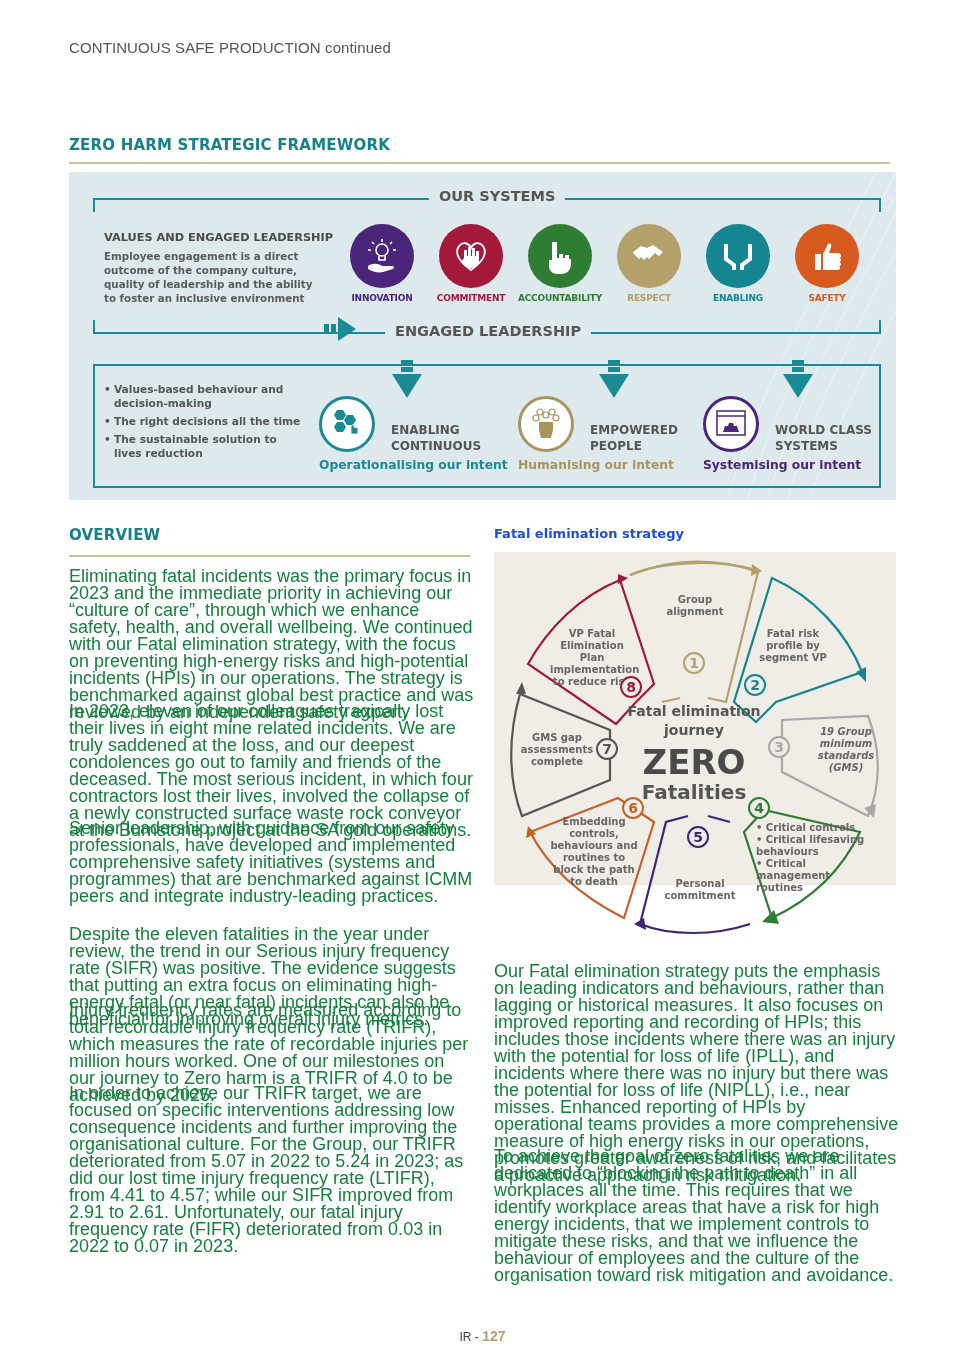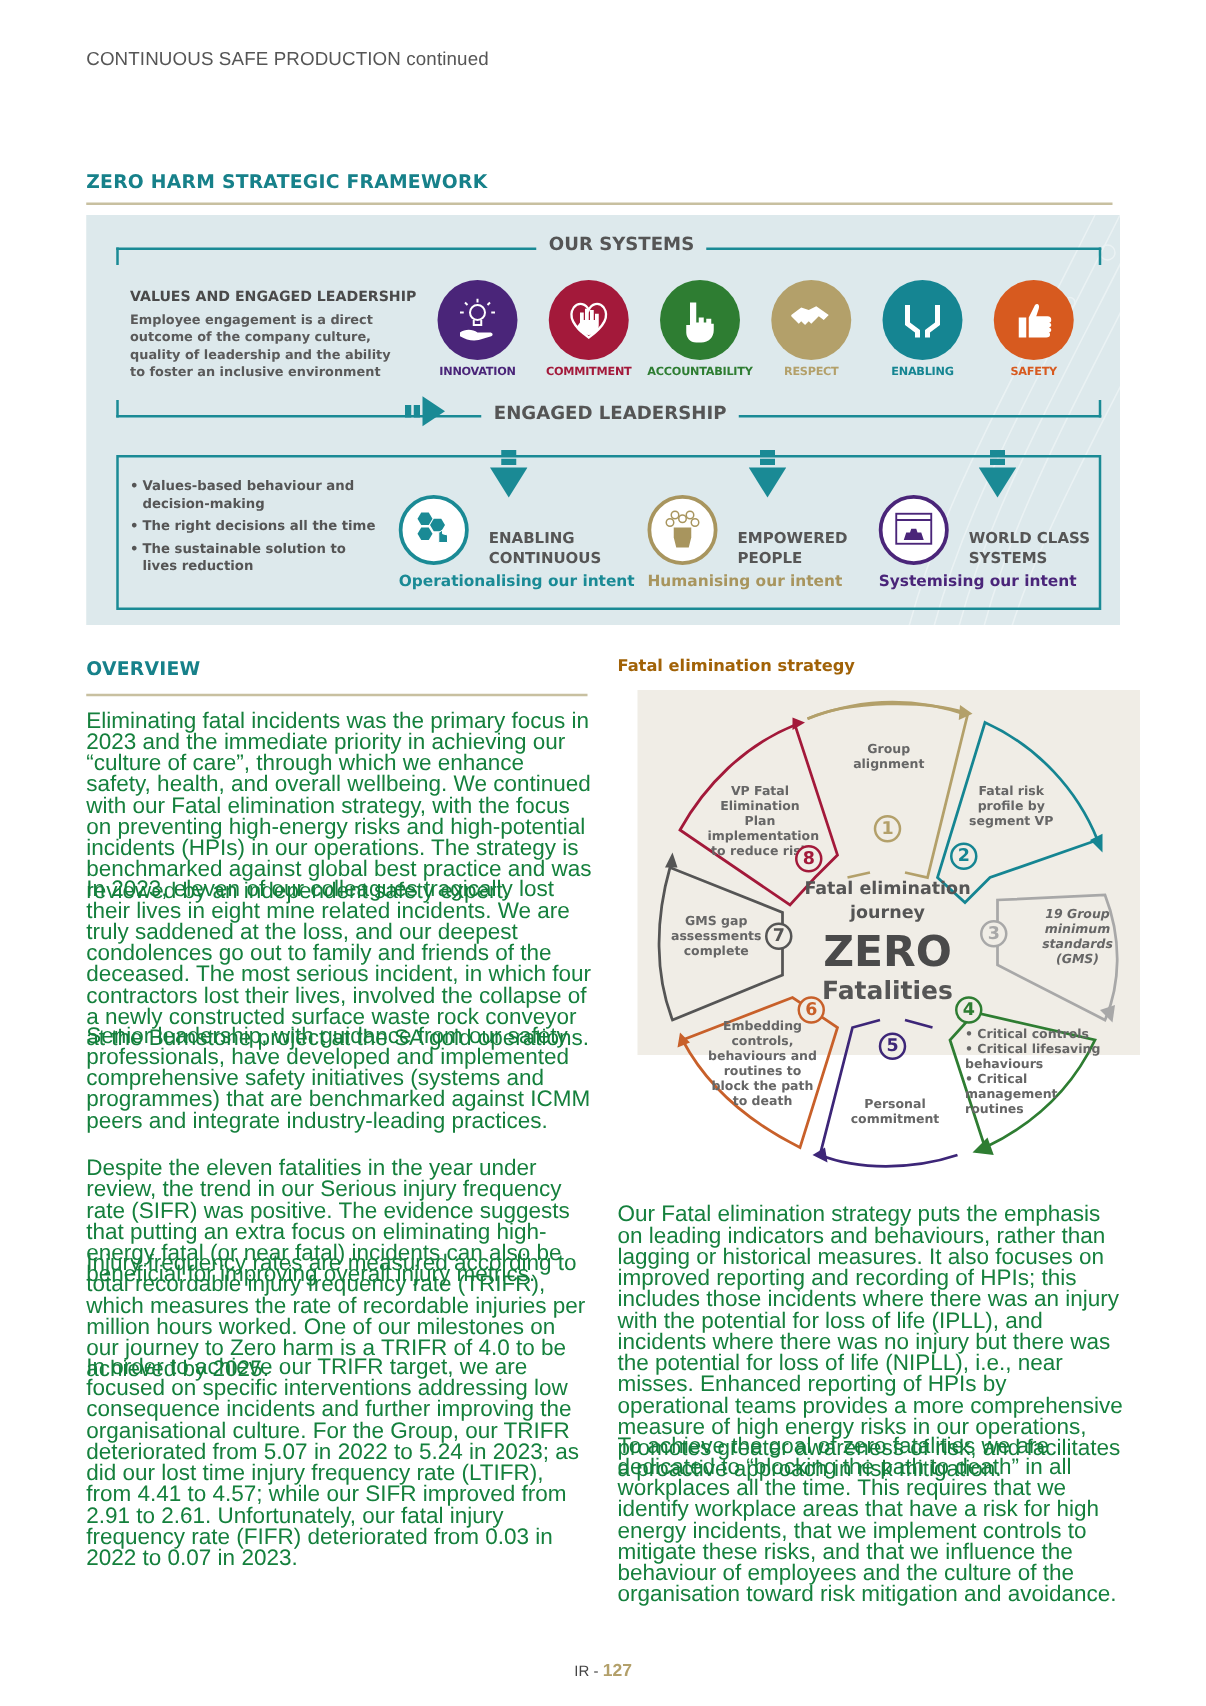--- a/index.html
+++ b/index.html
@@ -30,22 +30,22 @@
 
   .pillar { position: absolute; }
   .pillar .picon { position: absolute; left: 0; top: 0; width: 56px; height: 56px; border-radius: 50%; background: #fff; border: 3px solid; display: flex; align-items: center; justify-content: center; }
   .pillar .ptitle { position: absolute; left: 72px; top: 26px; font-family: "DejaVu Sans", sans-serif; font-weight: bold; font-size: 12px; line-height: 16px; color: #555; white-space: nowrap; }
   .pillar .psub { position: absolute; left: 0; top: 62px; font-family: "DejaVu Sans", sans-serif; font-weight: bold; font-size: 12.3px; white-space: nowrap; }
   .down-arrow { position: absolute; width: 30px; height: 40px; }
 
   
   .para { position: absolute; font-size: 18px; line-height: 17px; color: #15803d; }
 
-  .fig-title { position: absolute; left: 494px; top: 526px; font-family: "DejaVu Sans", sans-serif; font-weight: bold; font-size: 13px; color: #a16207; }
-  .diagram { position: absolute; left: 494px; top: 552px; width: 402px; height: 292px; background: #f0ede6; margin-left: 16px; }
+  .fig-title { position: absolute; left: 494px; top: 526px; font-family: "DejaVu Sans", sans-serif; font-weight: bold; font-size: 13px; color: #1d4ed8; }
+  .diagram { position: absolute; left: 494px; top: 552px; width: 402px; height: 333px; background: #f0ede6; }
   .diagram svg { position: absolute; left: 0; top: 0; }
   .seg-text { position: absolute; font-family: "DejaVu Sans", sans-serif; font-weight: bold; font-size: 10px; line-height: 12px; color: #666; text-align: center; }
   .seg-num { position: absolute; width: 22px; height: 22px; border-radius: 50%; background: #f0ede6; border: 2px solid; font-family: "DejaVu Sans", sans-serif; font-weight: bold; font-size: 14px; line-height: 18px; text-align: center; }
   .center-text { position: absolute; left: 120px; width: 160px; text-align: center; font-family: "DejaVu Sans", sans-serif; font-weight: bold; color: #555; }
 
   .folio { position: absolute; left: 0; width: 965px; top: 1328px; text-align: center; font-size: 12px; color: #444; }
   .folio b { color: #b3a06a; font-size: 14px; }
 </style>
 </head>
 <body>

